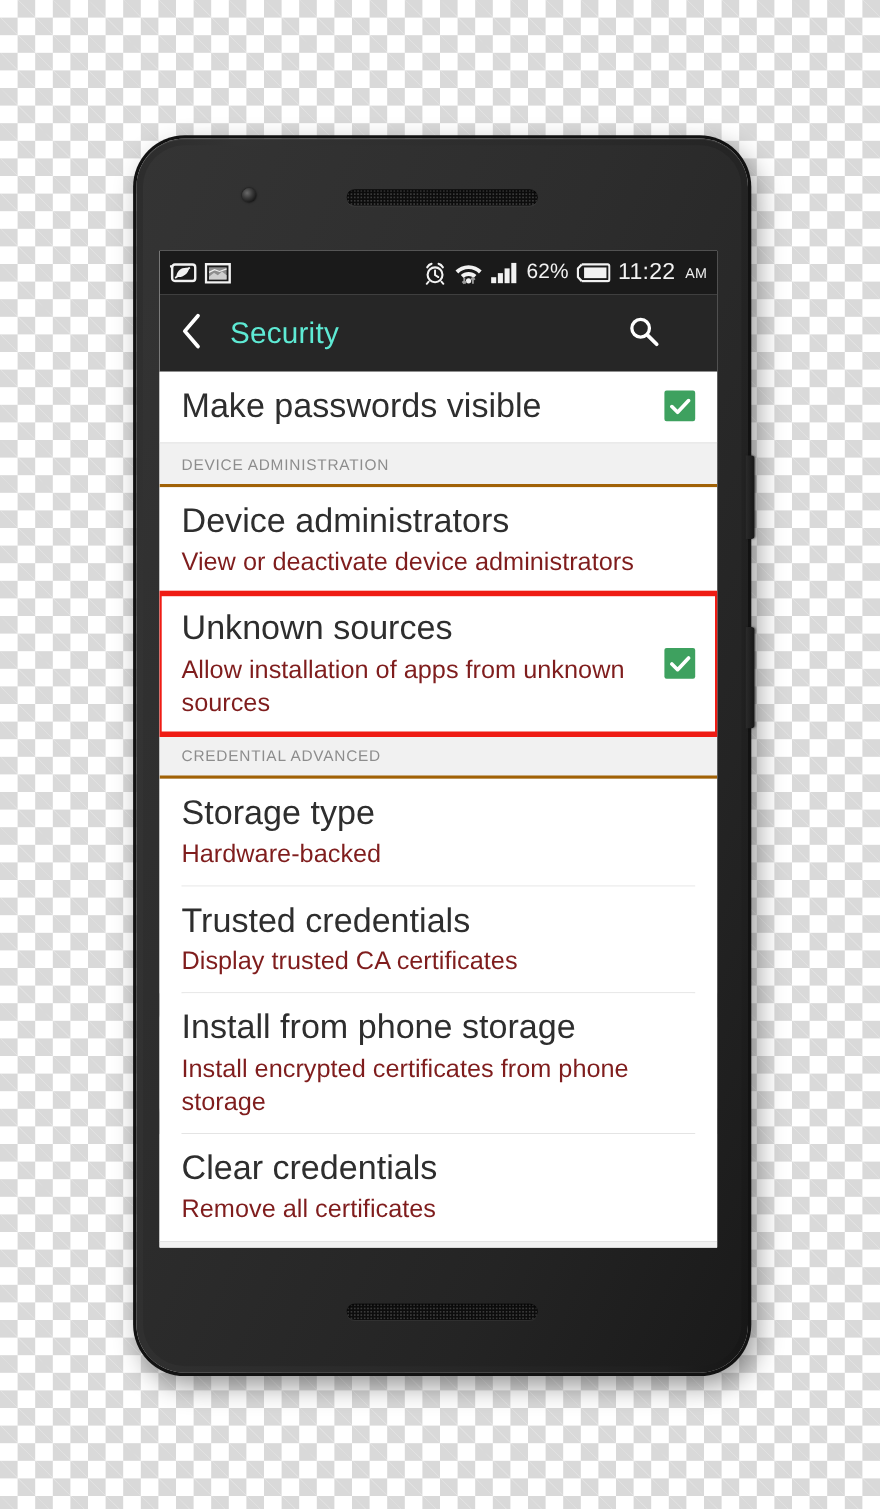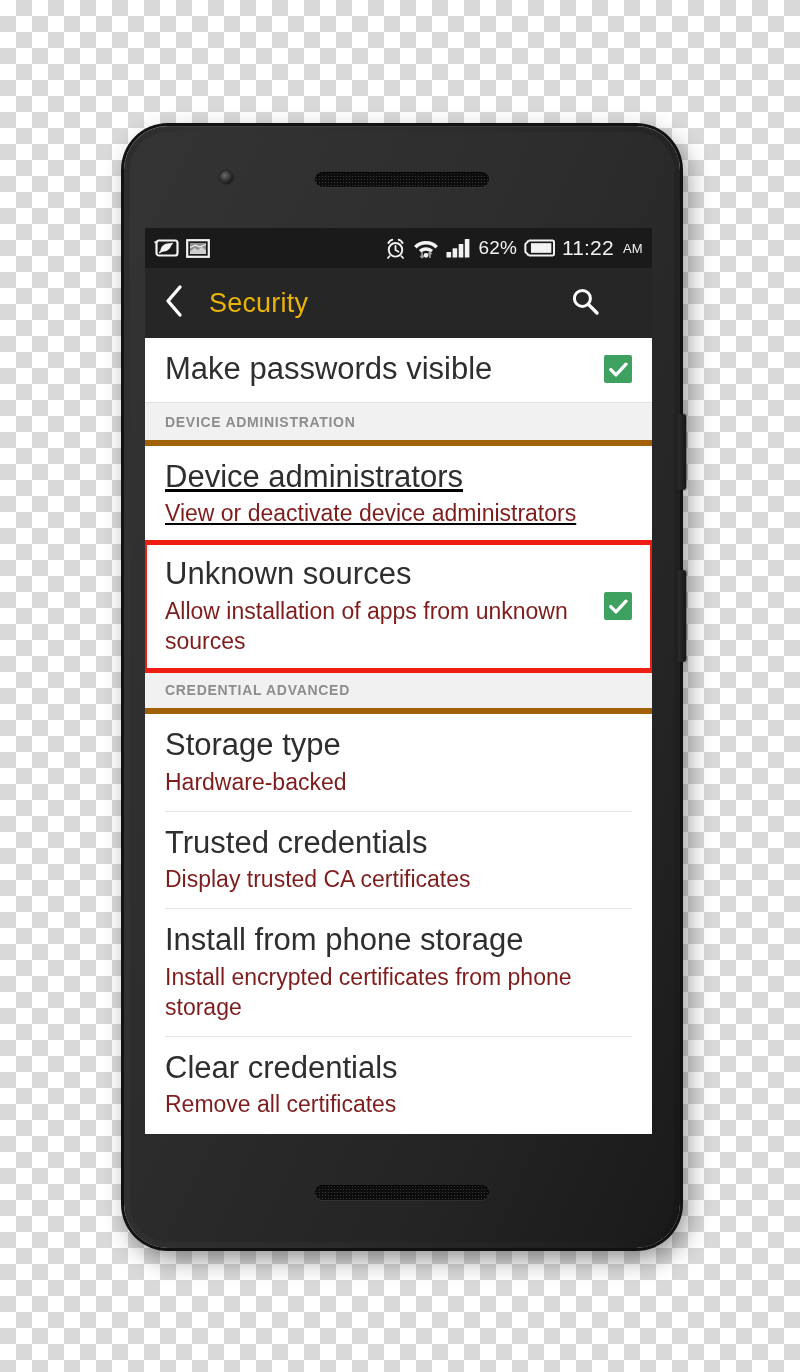--- a/index.html
+++ b/index.html
@@ -75,34 +75,34 @@
   #status-left{display:flex;align-items:center;gap:7px;}
   #status-right{margin-left:auto;display:flex;align-items:center;gap:7px;}
   .sb-icon{display:flex;align-items:center;}
   #battery-percent{font-size:19px;font-weight:400;letter-spacing:.1px;}
   #clock-time{font-size:21px;letter-spacing:.2px;}
   #clock-ampm{font-size:13px;margin-left:2px;letter-spacing:.3px;}
 
   
   #action-bar{
     height:70px;background:#262626;display:flex;align-items:center;
-    padding:0 18px;color:#eab308;
+    padding:0 18px;color:#5eead4;
   }
   #back-button{width:34px;display:flex;align-items:center;justify-content:flex-start;cursor:pointer;}
   #app-title{font-size:27px;margin-left:12px;letter-spacing:.2px;font-weight:400;}
   #action-bar-right{margin-left:auto;display:flex;align-items:center;gap:34px;}
   #search-button,#overflow-button{cursor:pointer;display:flex;align-items:center;}
   .dot{width:5px;height:5px;background:#ffffff;margin:2px 0;}
 
   
   #settings-list{background:#ffffff;}
   .section-header{
-    background:#f1f1f1;border-top:1px solid #e2e2e2;border-bottom:6px solid #a16207;
+    background:#f1f1f1;border-top:1px solid #e2e2e2;border-bottom:3px solid #a16207;
     padding:11px 20px 10px 20px;
-    font-size:14px;font-weight:bold;color:#8d8d8d;letter-spacing:.7px;
+    font-size:14px;font-weight:normal;color:#8d8d8d;letter-spacing:.7px;
   }
   .row{
     position:relative;display:flex;align-items:center;
     padding:13px 20px 14px 20px;background:#ffffff;cursor:pointer;
   }
   .row-text{flex:1;min-width:0;padding-right:10px;}
   .row-title{font-size:31px;color:#2e2e2e;line-height:1.18;font-weight:400;}
   .row-summary{font-size:23px;color:#7f1d1d;line-height:1.3;margin-top:4px;}
   .row.divider-inset::after{
     content:"";position:absolute;left:20px;right:20px;bottom:0;height:1px;background:#e4e4e4;
@@ -227,21 +227,21 @@
         <div class="row-text">
           <div class="row-title">Make passwords visible</div>
         </div>
         <div class="checkbox" style="background: rgb(62, 161, 95);">
           <svg width="19" height="15" viewBox="0 0 19 15">
             <path d="M1.8 7.6l5.2 5.2L17 2.2" fill="none" stroke="#ffffff" stroke-width="3.3" stroke-linecap="round" stroke-linejoin="round"></path>
           </svg>
         </div>
       </div>
       <div class="section-header"><span>DEVICE ADMINISTRATION</span></div>
-      <div class="row" id="row-device-administrators" style="outline: none; text-decoration: underline;">
+      <div class="row" id="row-device-administrators" style="outline: none;">
         <div class="row-text">
           <div class="row-title">Device administrators</div>
           <div class="row-summary">View or deactivate device administrators</div>
         </div>
       </div>
       <div class="row" id="row-unknown-sources" style="outline-color: rgb(239, 28, 20); justify-content: space-between;">
         <div class="row-text">
           <div class="row-title">Unknown sources</div>
           <div class="row-summary">Allow installation of apps from unknown sources</div>
         </div>

